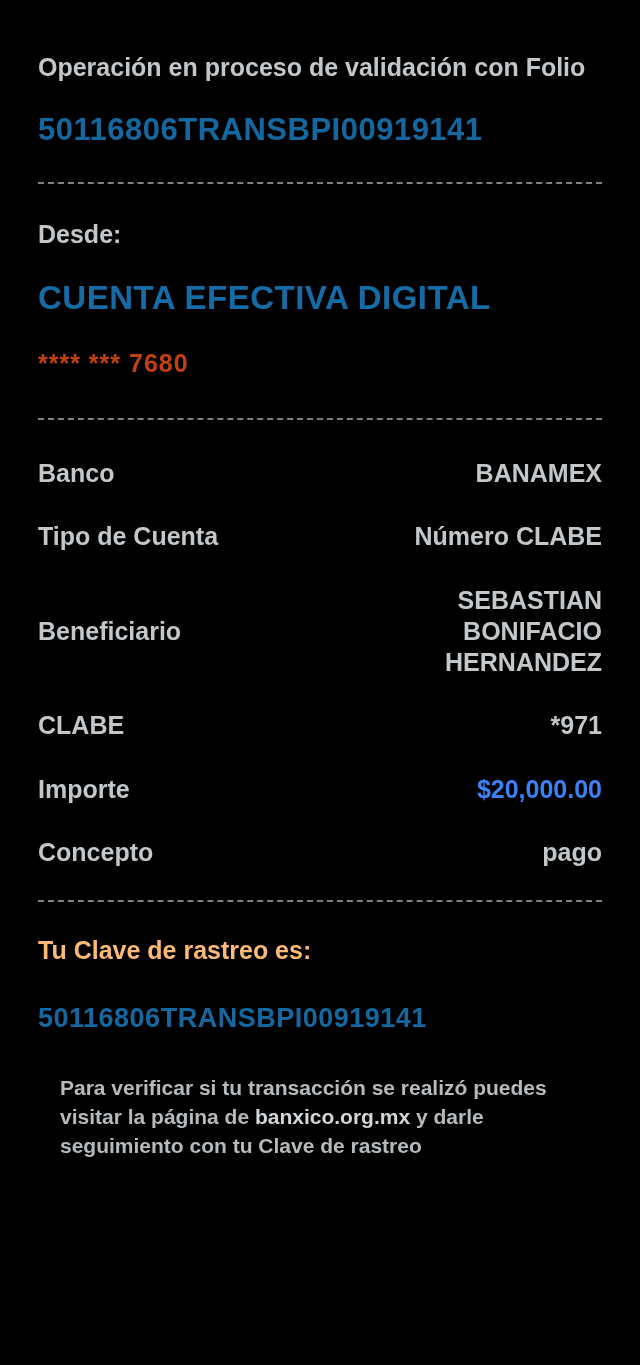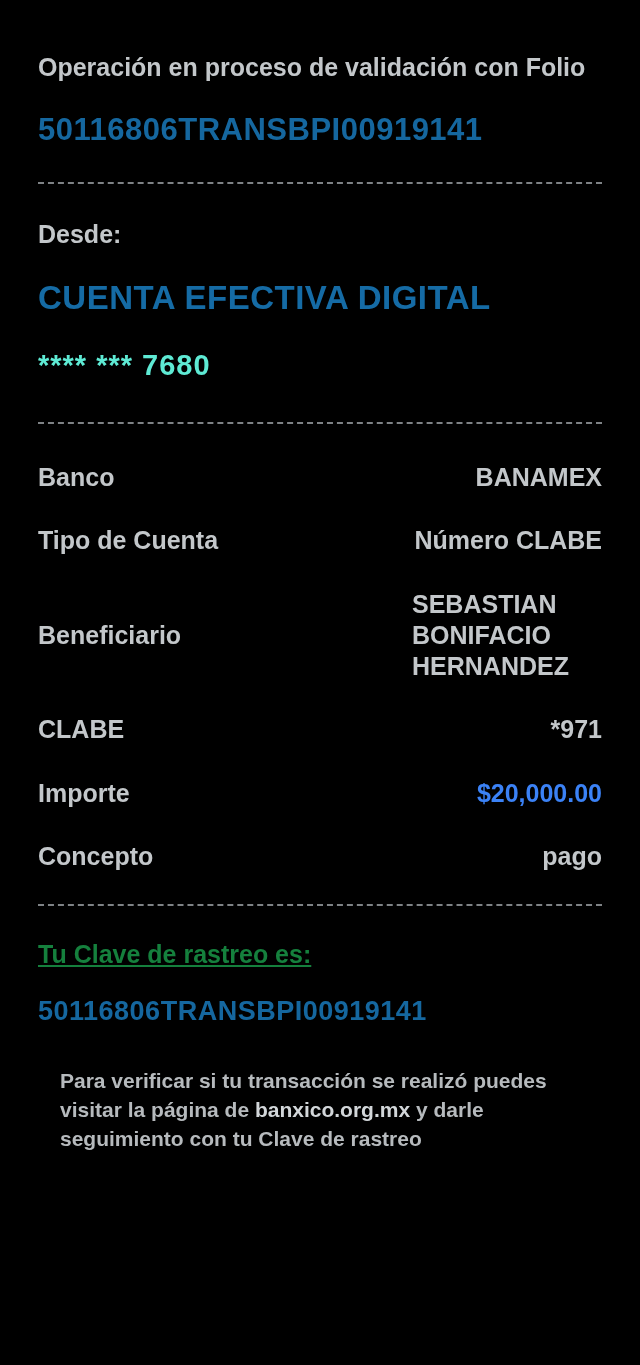--- a/index.html
+++ b/index.html
@@ -43,22 +43,22 @@
     color: #c3c7ca;
     margin: 36px 0 30px 0;
   }
   .account-name {
     font-size: 33px;
     color: #156ba5;
     margin: 0 0 32px 0;
     letter-spacing: 0.5px;
   }
   .account-mask {
-    font-size: 29px;
-    color: #5eead4;
+    font-size: 25px;
+    color: #c2410c;
     margin: 0 0 40px 0;
     letter-spacing: 1px;
   }
   .details {
     margin-top: 38px;
     margin-bottom: 10px;
   }
   .row {
     display: flex;
     justify-content: space-between;
@@ -67,31 +67,31 @@
     line-height: 1.25;
     margin-bottom: 32px;
   }
   .row .label {
     text-align: left;
     color: #c3c7ca;
     flex: 0 0 auto;
     max-width: 300px;
   }
   .row .value {
+    text-align: right;
     color: #c3c7ca;
     max-width: 310px;
   }
   .row .value.narrow { max-width: 190px; }
   .row .value.blue { color: #3b82f6; }
 
   .tracking-label {
     font-size: 25px;
-    color: #15803d;
-    margin: 34px 0 27px 0;
-    text-decoration: underline;
+    color: #fdba74;
+    margin: 34px 0 38px 0;
   }
   .tracking-value {
     font-size: 27px;
     color: #15679f;
     letter-spacing: 0.5px;
     margin: 0 0 40px 0;
   }
   .footer-note {
     font-size: 21px;
     line-height: 1.38;

